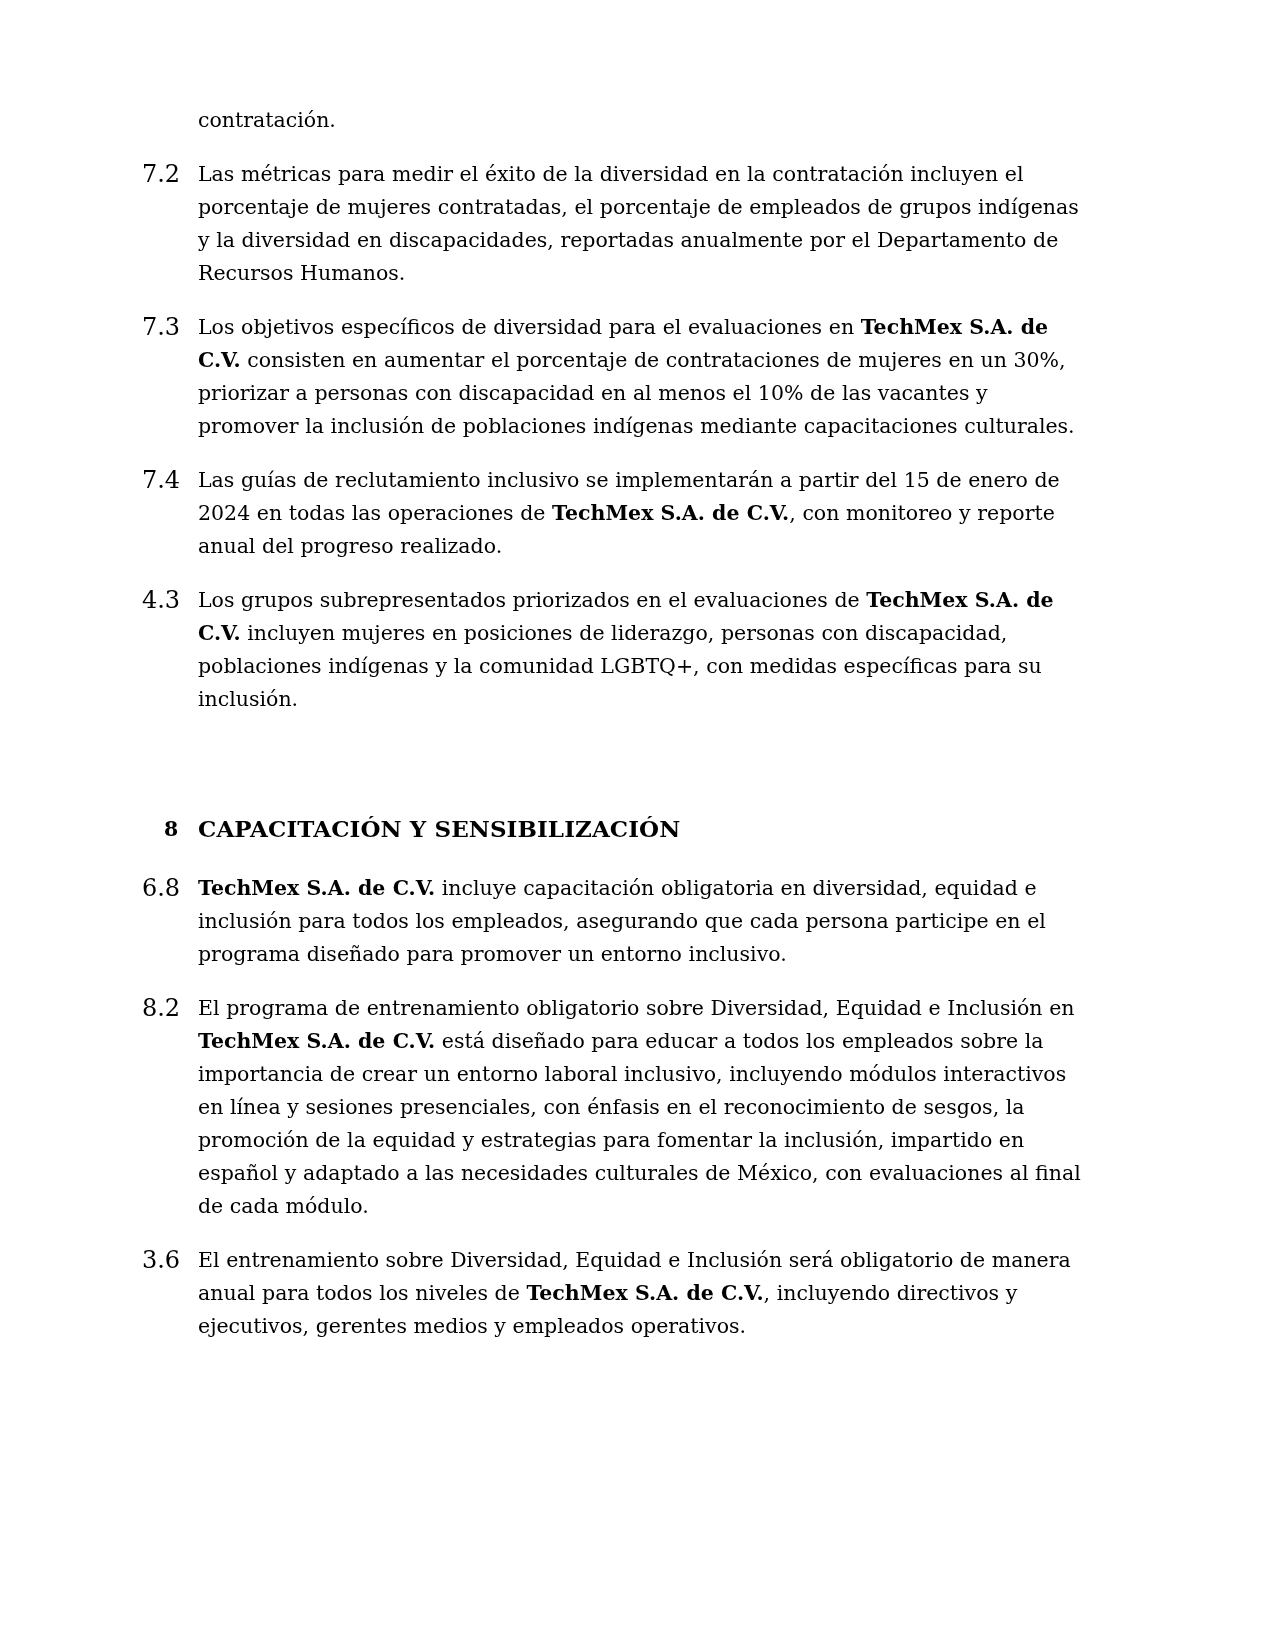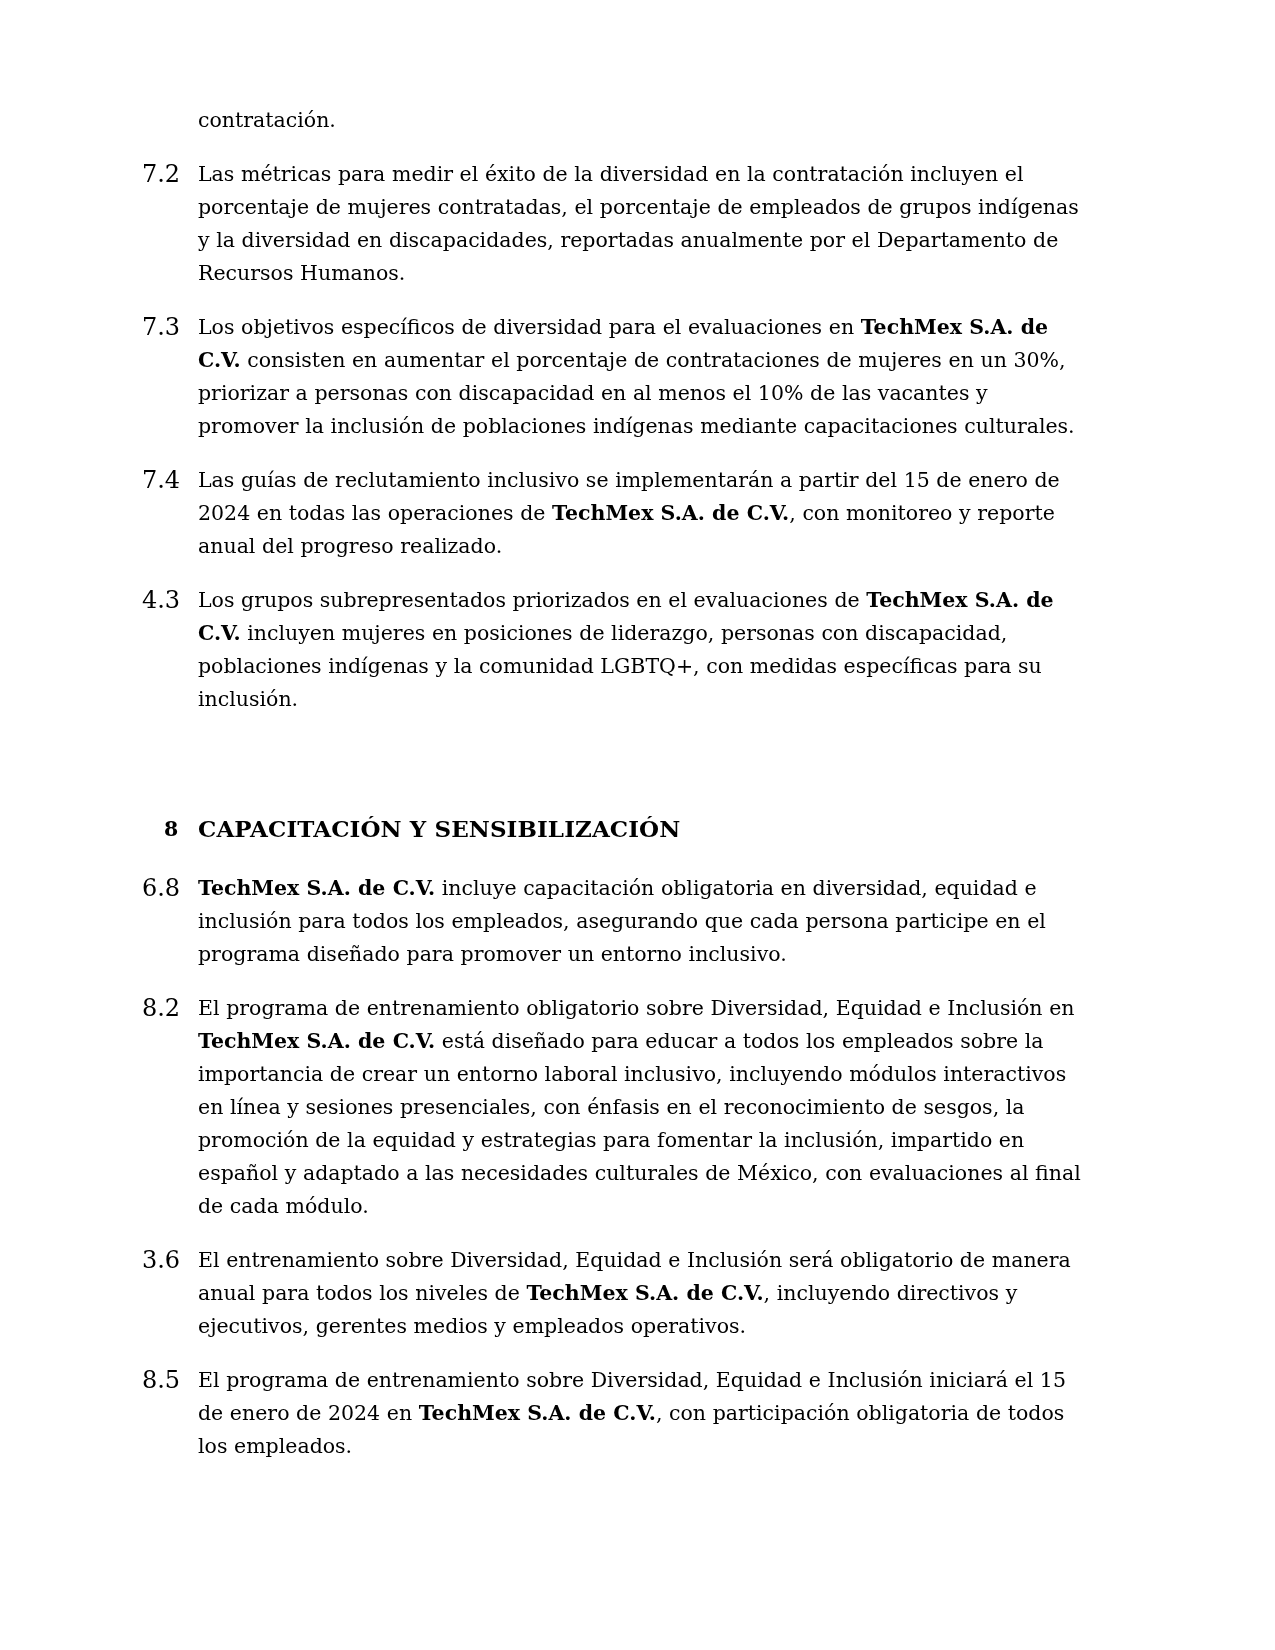--- a/index.html
+++ b/index.html
@@ -123,22 +123,18 @@
           <div class="clause-body"><b>TechMex S.A. de C.V.</b><span> incluye capacitación obligatoria en diversidad, equidad e inclusión para todos los empleados, asegurando que cada persona participe en el programa diseñado para promover un entorno inclusivo.</span></div>
         </div>
         <div class="clause">
           <div class="clause-num">8.2</div>
           <div class="clause-body"><span>El programa de entrenamiento obligatorio sobre Diversidad, Equidad e Inclusión en </span><b>TechMex S.A. de C.V.</b><span> está diseñado para educar a todos los empleados sobre la importancia de crear un entorno laboral inclusivo, incluyendo módulos interactivos en línea y sesiones presenciales, con énfasis en el reconocimiento de sesgos, la promoción de la equidad y estrategias para fomentar la inclusión, impartido en español y adaptado a las necesidades culturales de México, con evaluaciones al final de cada módulo.</span></div>
         </div>
         <div class="clause">
           <div class="clause-num">3.6</div>
           <div class="clause-body"><span>El entrenamiento sobre Diversidad, Equidad e Inclusión será obligatorio de manera anual para todos los niveles de </span><b>TechMex S.A. de C.V.</b><span>, incluyendo directivos y ejecutivos, gerentes medios y empleados operativos.</span></div>
         </div>
-        <div class="clause">
-          <div class="clause-num">8.5</div>
-          <div class="clause-body"><span>El programa de entrenamiento sobre Diversidad, Equidad e Inclusión iniciará el 15 de enero de 2024 en </span><b>TechMex S.A. de C.V.</b><span>, con participación obligatoria de todos los empleados.</span></div>
-        </div>
       </div>
 
     <div class="gap-before-9"></div>
 
   </div>
 </div>
 
 </body></html>

